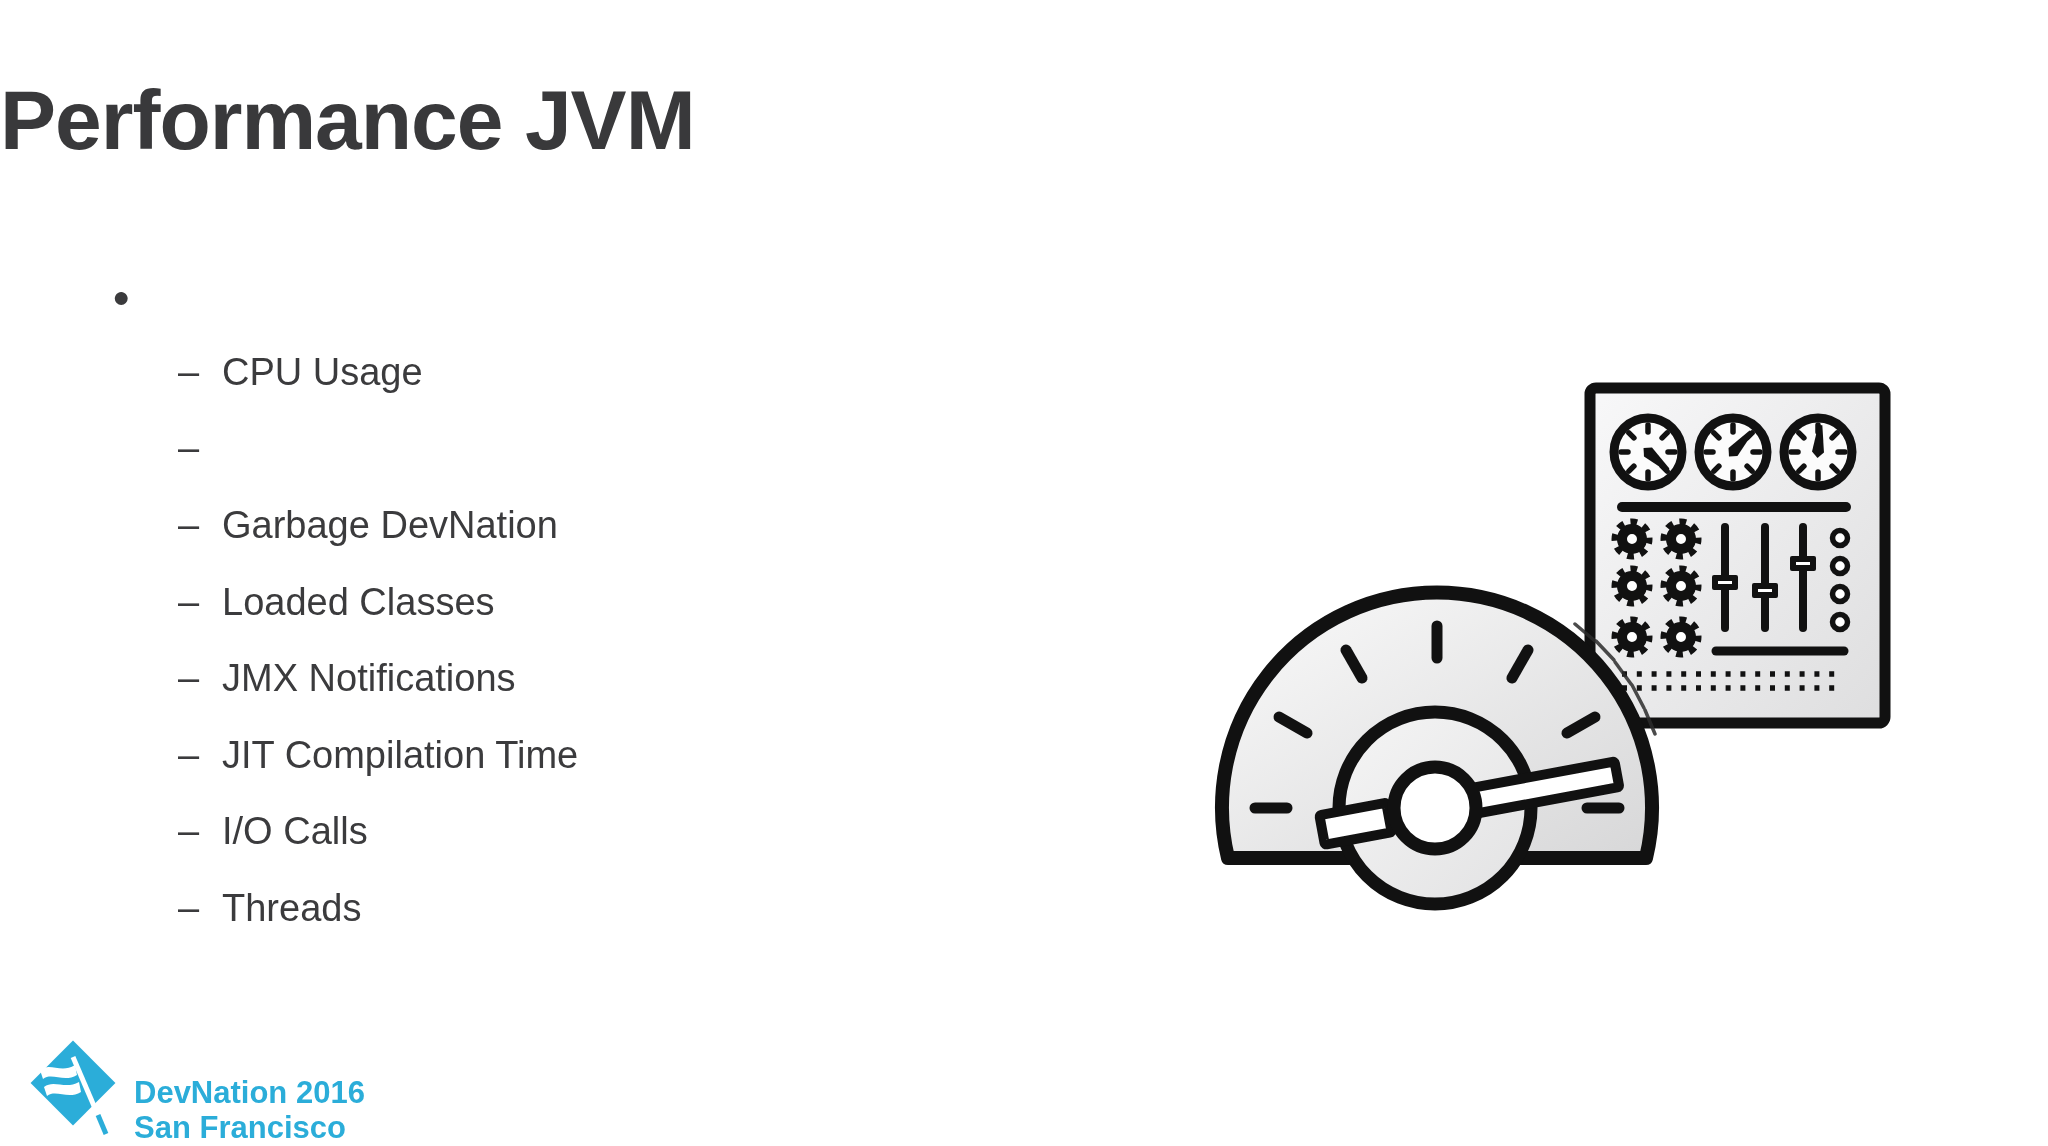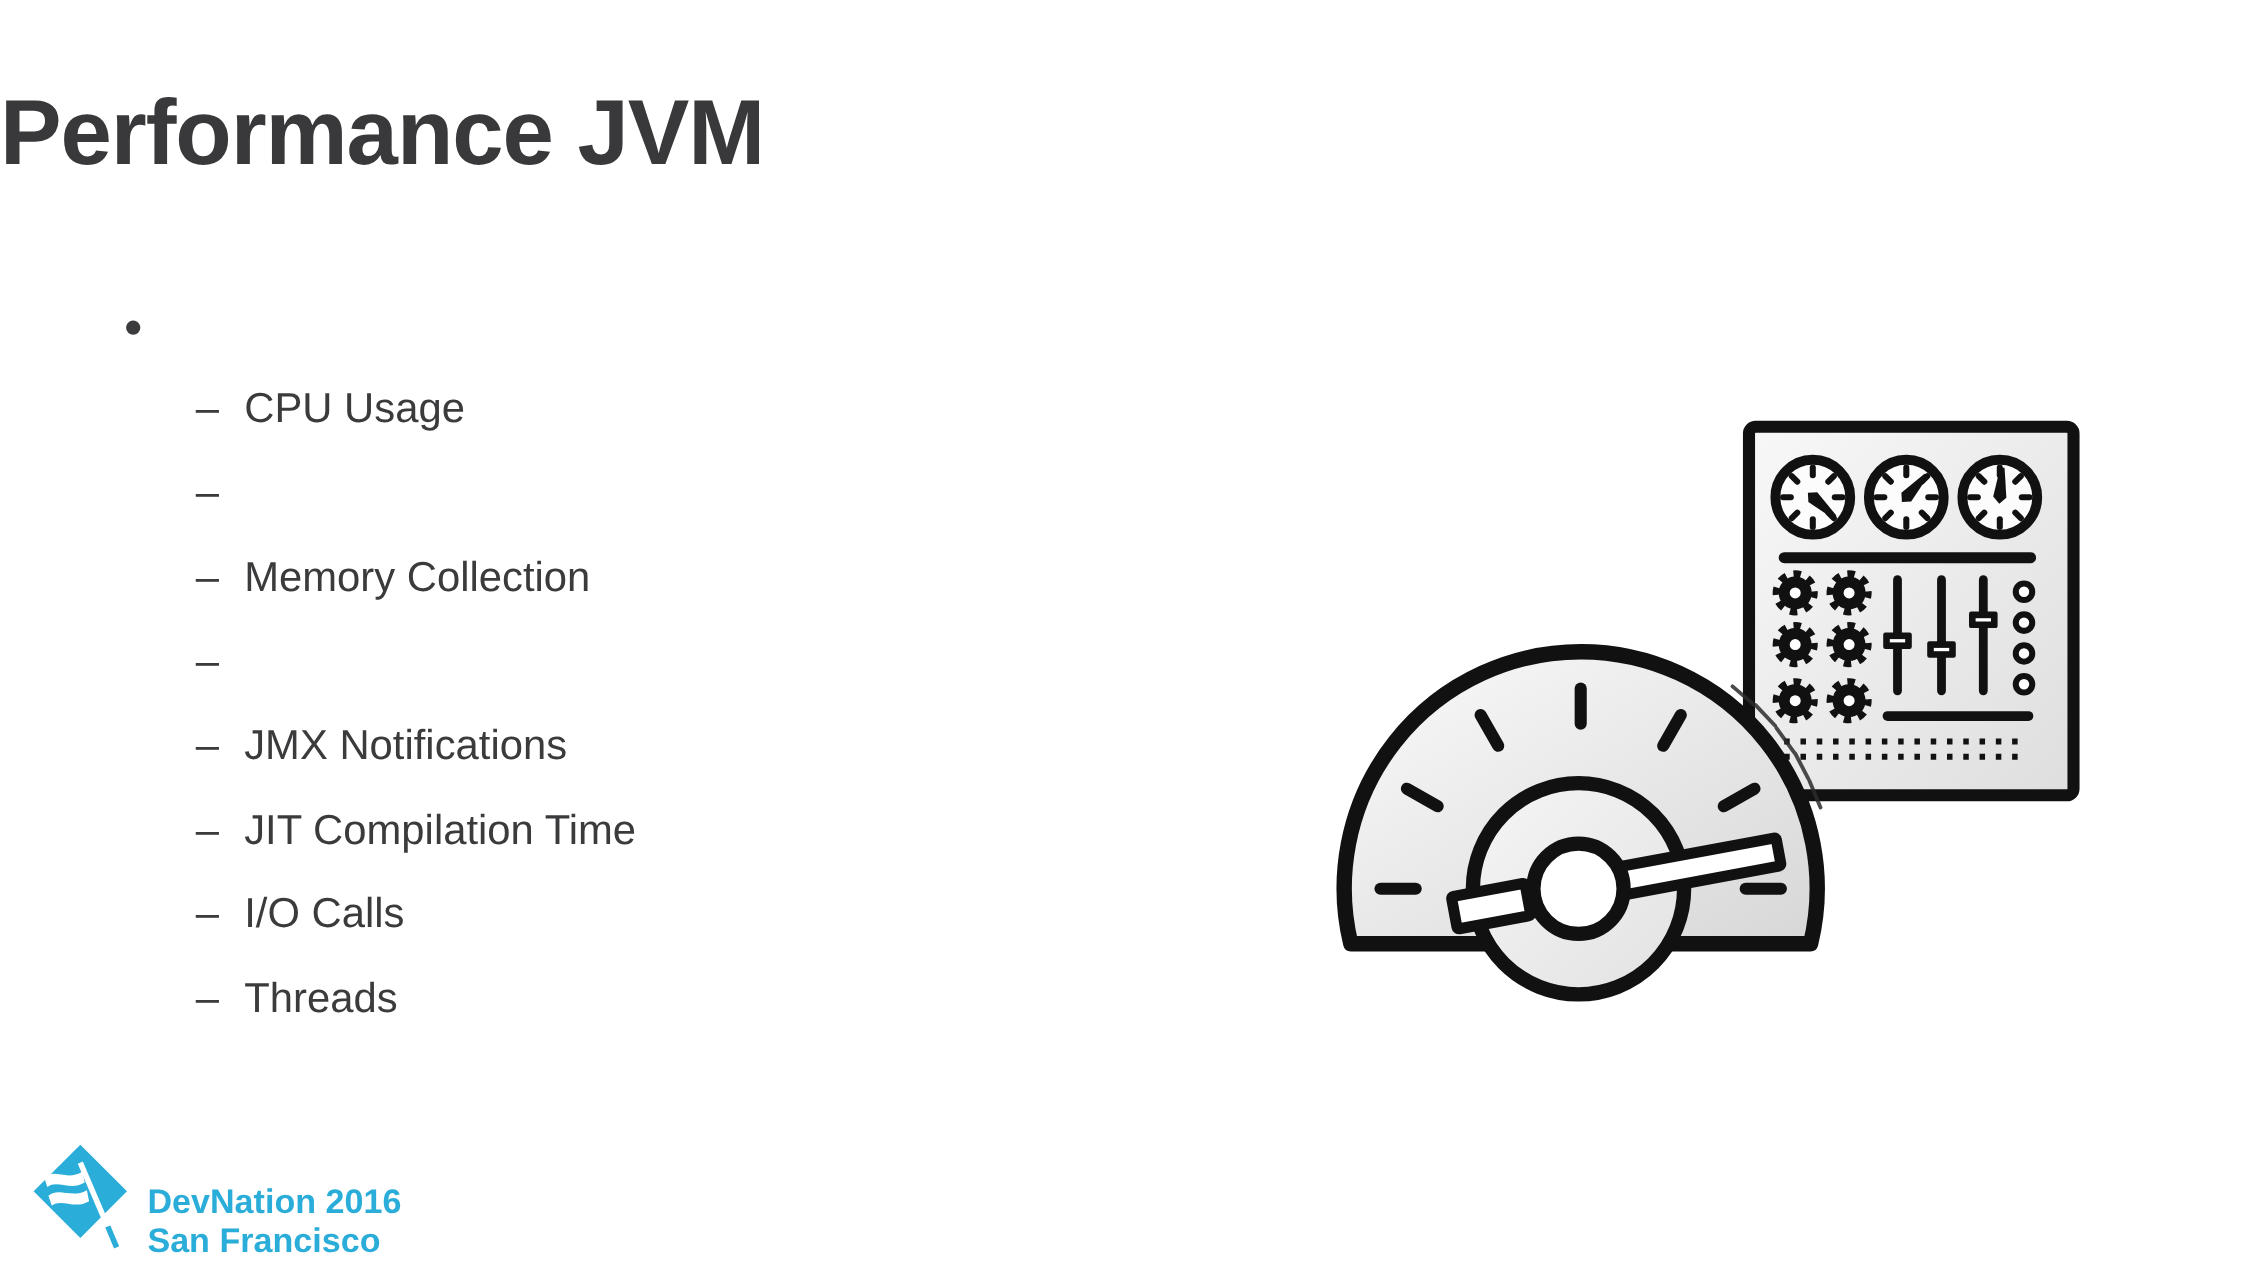--- a/index.html
+++ b/index.html
@@ -101,24 +101,25 @@
     <div class="sub-list">
       <div class="sub-row">
         <span class="m2">–</span>
         <span>CPU Usage</span>
       </div>
       <div class="sub-row">
         <span class="m2">–</span>
       </div>
       <div class="sub-row">
         <span class="m2">–</span>
-        <span>Memory Collection</span>
-      </div>
-      <div class="sub-row">
-        <span class="m2">–</span>
+        <span>Garbage DevNation</span>
+      </div>
+      <div class="sub-row">
+        <span class="m2">–</span>
+        <span>Loaded Classes</span>
       </div>
       <div class="sub-row">
         <span class="m2">–</span>
         <span>JMX Notifications</span>
       </div>
       <div class="sub-row">
         <span class="m2">–</span>
         <span>JIT Compilation Time</span>
       </div>
       <div class="sub-row">

